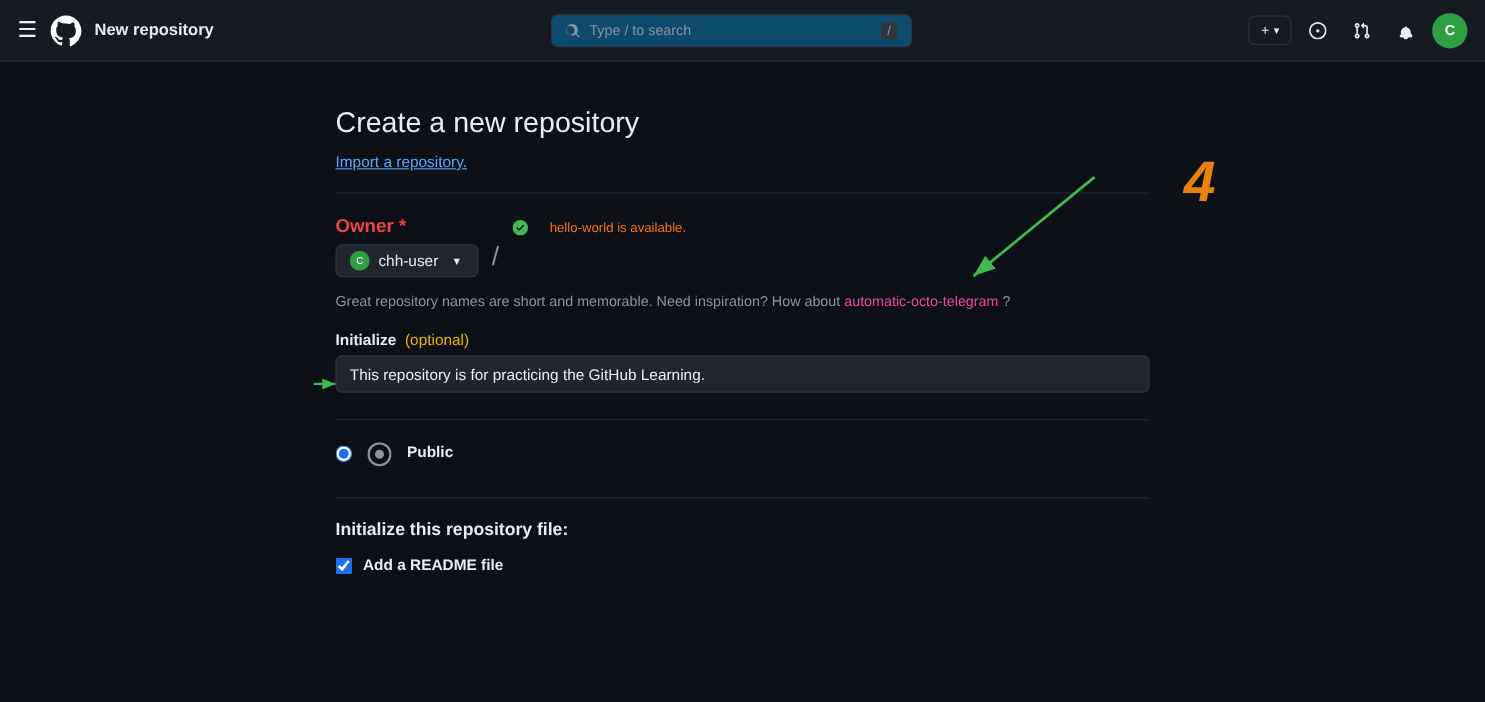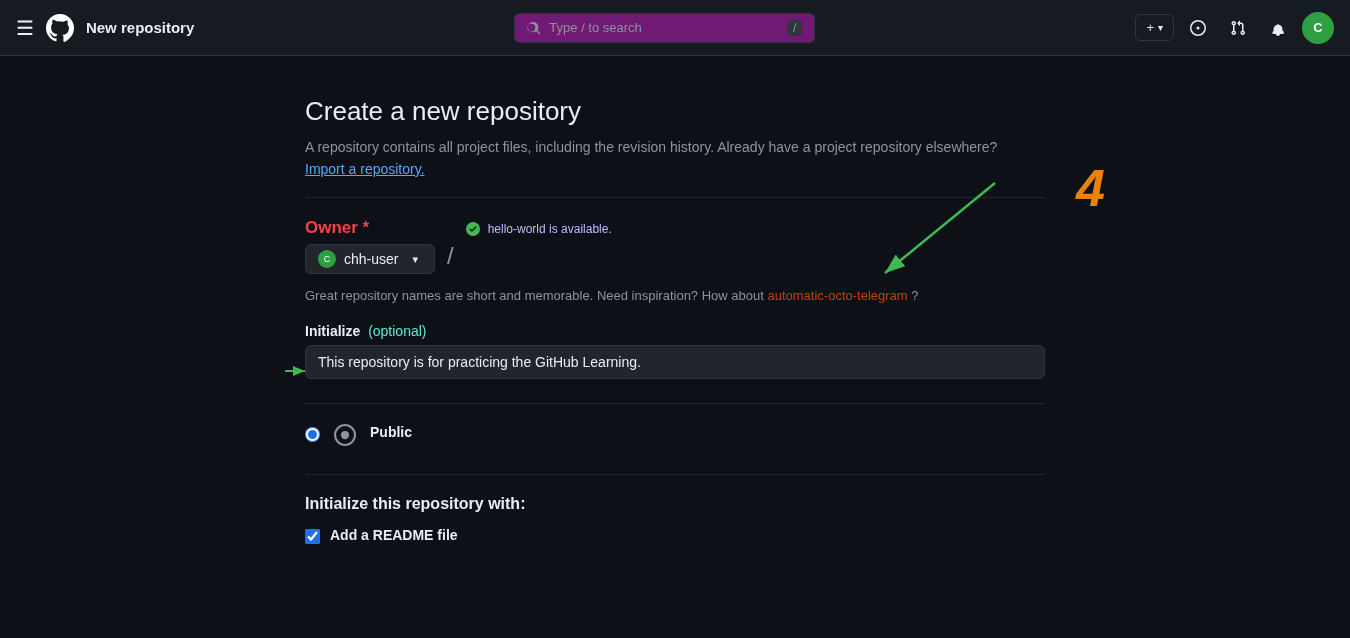--- a/index.html
+++ b/index.html
@@ -40,28 +40,28 @@
       font-weight: 600;
       color: #e6edf3;
       white-space: nowrap;
     }
     .topnav-search {
       flex: 1;
       display: flex;
       justify-content: center;
     }
     .search-box {
-      background: #701a75;
+      background: #0c4a6e;
       border: 1px solid #30363d;
       border-radius: 6px;
       display: flex;
       align-items: center;
       padding: 6px 12px;
       gap: 8px;
-      width: 301px;
+      width: 328px;
       color: #8b949e;
       font-size: 14px;
     }
     .search-box .search-icon-svg {
       color: #8b949e;
     }
     .search-shortcut {
       margin-left: auto;
       background: #30363d;
       border-radius: 4px;
@@ -202,47 +202,47 @@
       background: #0d1117;
       border: 1px solid #1f6feb;
       border-radius: 6px;
       color: #e6edf3;
       padding: 5px 12px;
       font-size: 14px;
       width: 300px;
       outline: none;
     }
     .availability-msg {
-      color: #c4b5fd;
+      color: #f97316;
       font-size: 12px;
       display: flex;
       align-items: center;
-      gap: 8px;
+      gap: 20px;
       margin-top: 4px;
     }
     .suggestion-text {
       color: #8b949e;
       font-size: 13px;
       margin: 14px 0 20px 0;
     }
     .suggestion-link {
-      color: #c2410c;
+      color: #ec4899;
       cursor: pointer;
     }
 
     
     .desc-label {
       font-size: 14px;
       font-weight: 600;
       color: #e6edf3;
       margin-bottom: 6px;
     }
     .desc-label .optional {
       font-weight: 400;
-      color: #5eead4;
+      color: #eab308;
     }
     .desc-input {
       background: #21262d;
       border: 1px solid #30363d;
       border-radius: 6px;
       color: #e6edf3;
       padding: 8px 12px;
       font-size: 14px;
       width: 100%;
       outline: none;
@@ -390,21 +390,20 @@
       <svg width="16" height="16" viewBox="0 0 16 16" fill="#e6edf3">
         <path d="M8 16a2 2 0 001.985-1.75c.017-.137-.097-.25-.235-.25h-3.5c-.138 0-.252.113-.235.25A2 2 0 008 16zm.75-11.25a.75.75 0 00-1.5 0v.09A5.002 5.002 0 003.5 9.75v1.5l-.773.51A1.5 1.5 0 003.5 14h9a1.5 1.5 0 00.773-2.76l-.773-.51v-1.5A5.002 5.002 0 008.75 4.84v-.09z"></path>
       </svg>
     </button>
     <div class="avatar-circle">C</div>
   </div>
 </nav>
 
 <main class="main-content">
   <h1 class="page-heading">Create a new repository</h1>
-  <p class="page-desc">A repository contains all project files, including the revision history. Already have a project repository elsewhere?</p>
   <a class="import-link">Import a repository.</a>
 
   <hr class="divider">
 
 
   
   <div class="annotation-container">
 
     <span class="annotation-number">4</span>
 
@@ -476,21 +475,21 @@
         </svg>
       </span>
       <div class="radio-text-group">
         <span class="radio-label">Public</span>
       </div>
     </div>
   </div>
 
   
   <div class="init-section">
-    <div class="init-heading">Initialize this repository with:</div>
+    <div class="init-heading">Initialize this repository file:</div>
     <div class="checkbox-option">
       <input type="checkbox" class="checkbox-input" checked="" style="">
       <div>
         <div class="checkbox-label">Add a README file</div>
 
       </div>
     </div>
   </div>
 </main>
 

